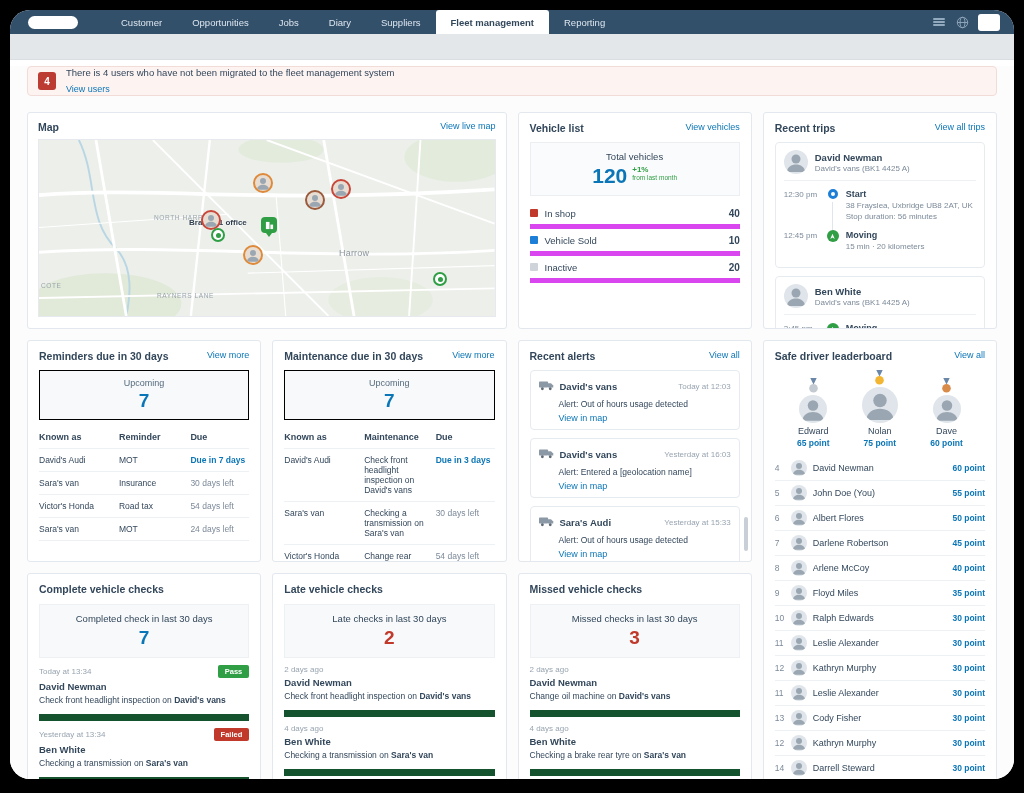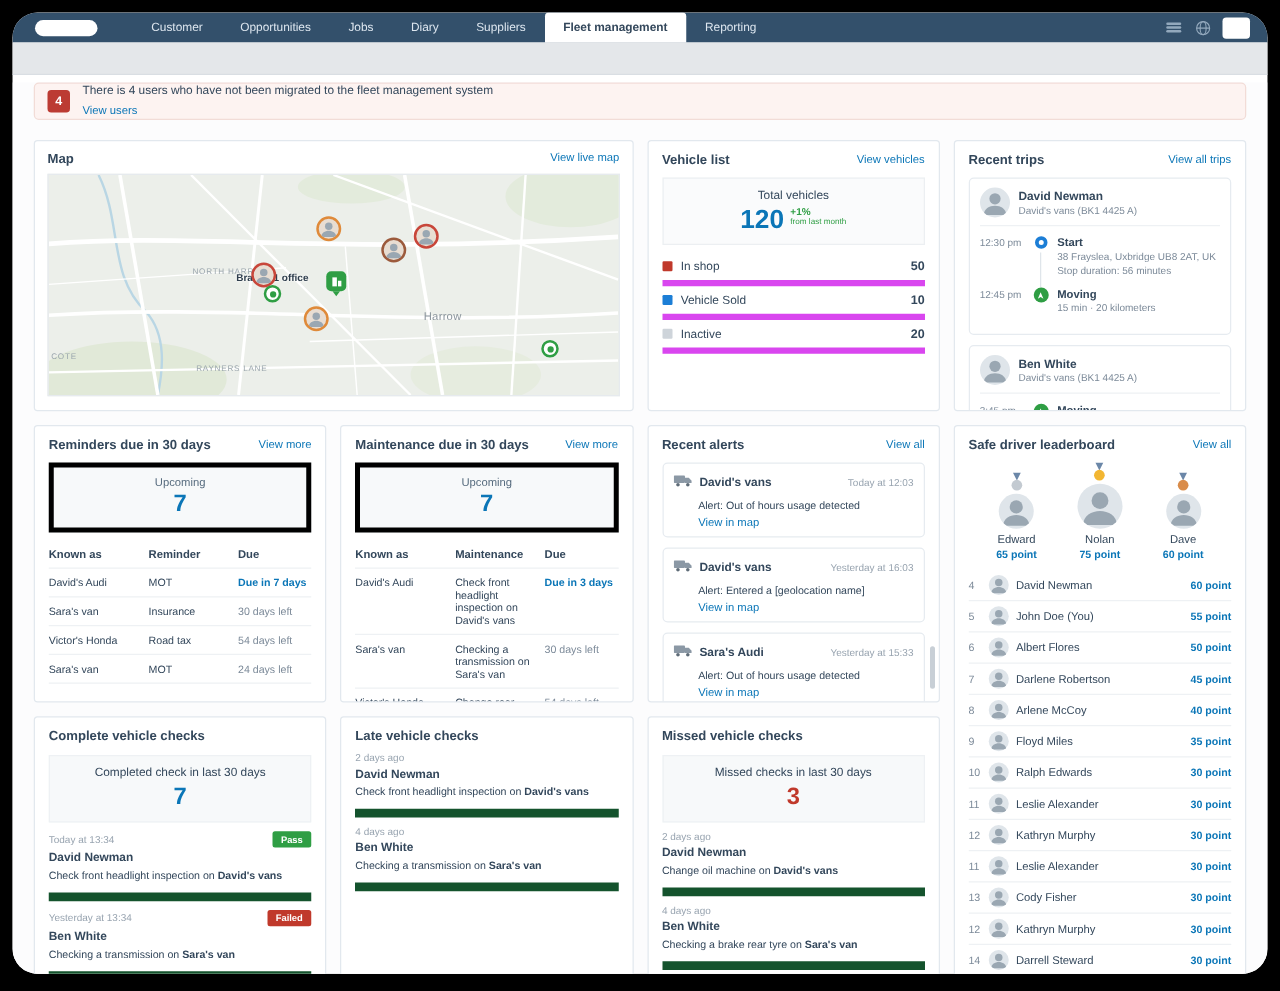--- a/index.html
+++ b/index.html
@@ -78,21 +78,21 @@
   .ev-time{width:36px;font-size:8px;color:#7c8a99;padding-top:1px;flex:none}
   .ev-rail{width:14px;display:flex;flex-direction:column;align-items:center;flex:none}
   .trip-ev:not(:last-child) .ev-rail::after{content:"";flex:1;width:1px;background:#dfe5ea;margin-top:3px}
   .ev-start{width:10px;height:10px;border-radius:50%;border:3px solid #1c7ed6;background:#fff}
   .ev-moving{width:12px;height:12px;border-radius:50%;background:#2f9e44;display:flex;align-items:center;justify-content:center}
   .ev-body{padding-bottom:9px}
   .ev-title{font-size:9px;font-weight:bold}
   .ev-line{font-size:8px;color:#7c8a99;margin-top:2px}
 
   
-  .up-box{background:#f7f9fa;border:4px solid #000000;text-align:center;padding:7px 0;margin:8px 0 6px}
+  .up-box{background:#f7f9fa;border:1px solid #000000;text-align:center;padding:7px 0;margin:8px 0 6px}
   .up-label{font-size:9px;color:#566b7e}
   .up-num{font-size:19px;font-weight:bold;color:#0b76b7;margin-top:2px}
   .tbl-head,.tbl-row{display:flex;align-items:flex-start;border-bottom:1px solid #eef1f4;padding:6px 0}
   .tbl-head{font-weight:bold;font-size:9px}
   .tbl-row{font-size:8.5px;cursor:pointer}
   .c1{width:38%;padding-right:4px}
   .c2{width:34%;padding-right:4px}
   .c3{width:28%;color:#7c8a99}
   .rem .c3{white-space:nowrap;overflow:hidden;text-overflow:ellipsis}
   .due-soon{color:#0b76b7 !important;font-weight:bold}
@@ -293,21 +293,21 @@
               <b>+1%</b>
               <span>from last month</span>
             </span>
           </div>
         </div>
         <div class="veh-rows">
 
             <div class="veh-row">
               <span class="sq" style="background: rgb(192, 57, 43);"></span>
               <span class="veh-label">In shop</span>
-              <span class="veh-value">50</span>
+              <span class="veh-value">40</span>
             </div>
 
             <div class="veh-row">
               <span class="sq" style="background: rgb(28, 126, 214);"></span>
               <span class="veh-label">Vehicle Sold</span>
               <span class="veh-value">10</span>
             </div>
 
 
             <div class="veh-row">
@@ -774,20 +774,24 @@
               <div class="chk-name">Ben White</div>
               <div class="chk-desc"><span>Checking a transmission on</span> <b>Sara's van</b></div>
             </div>
           </div>
       </div>
 
       <div class="card">
         <div class="card-head">
           <span class="card-title">Late vehicle checks</span>
         </div>
+        <div class="sum-box">
+          <div class="sum-label">Late checks in last 30 days</div>
+          <div class="sum-num" style="color: rgb(192, 57, 43);">2</div>
+        </div>
         <div>
 
             <div class="chk-entry">
               <div class="chk-top">
                 <span class="chk-time">2 days ago</span>
 
               </div>
               <div class="chk-name">David Newman</div>
               <div class="chk-desc"><span>Check front headlight inspection on</span> <b>David's vans</b></div>
             </div>

